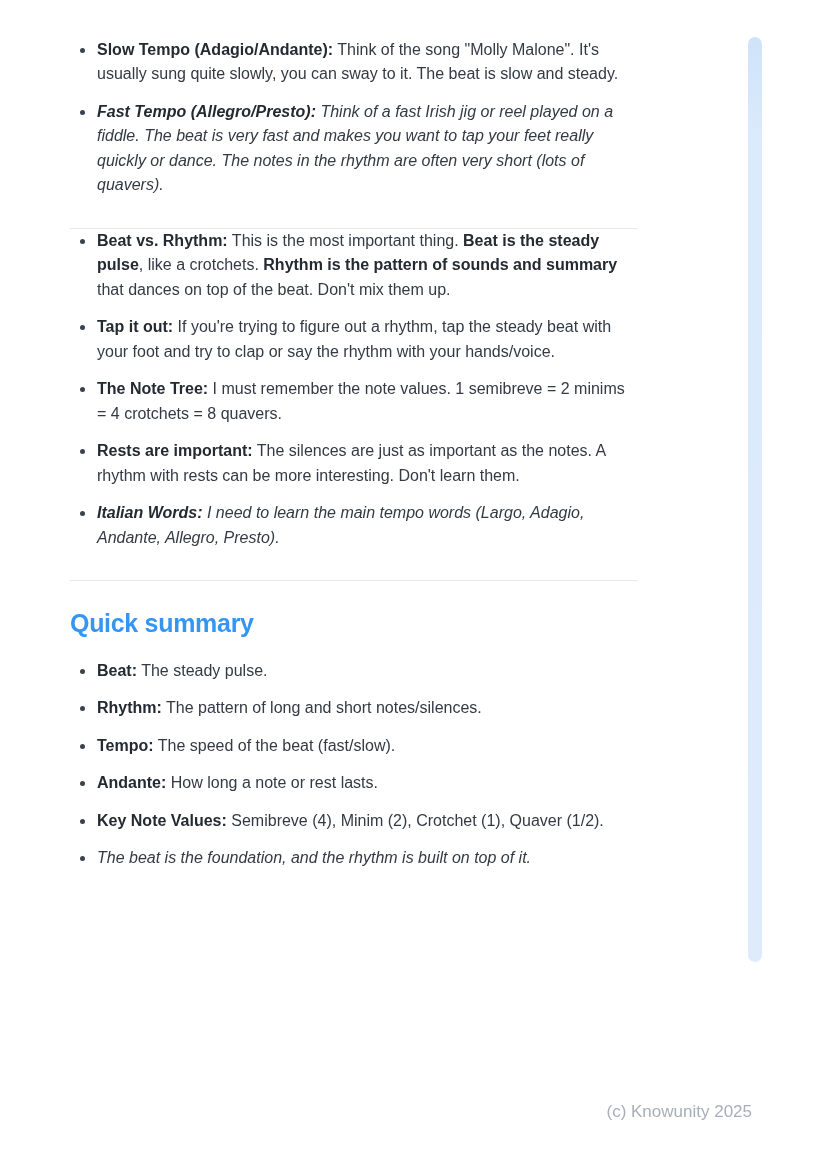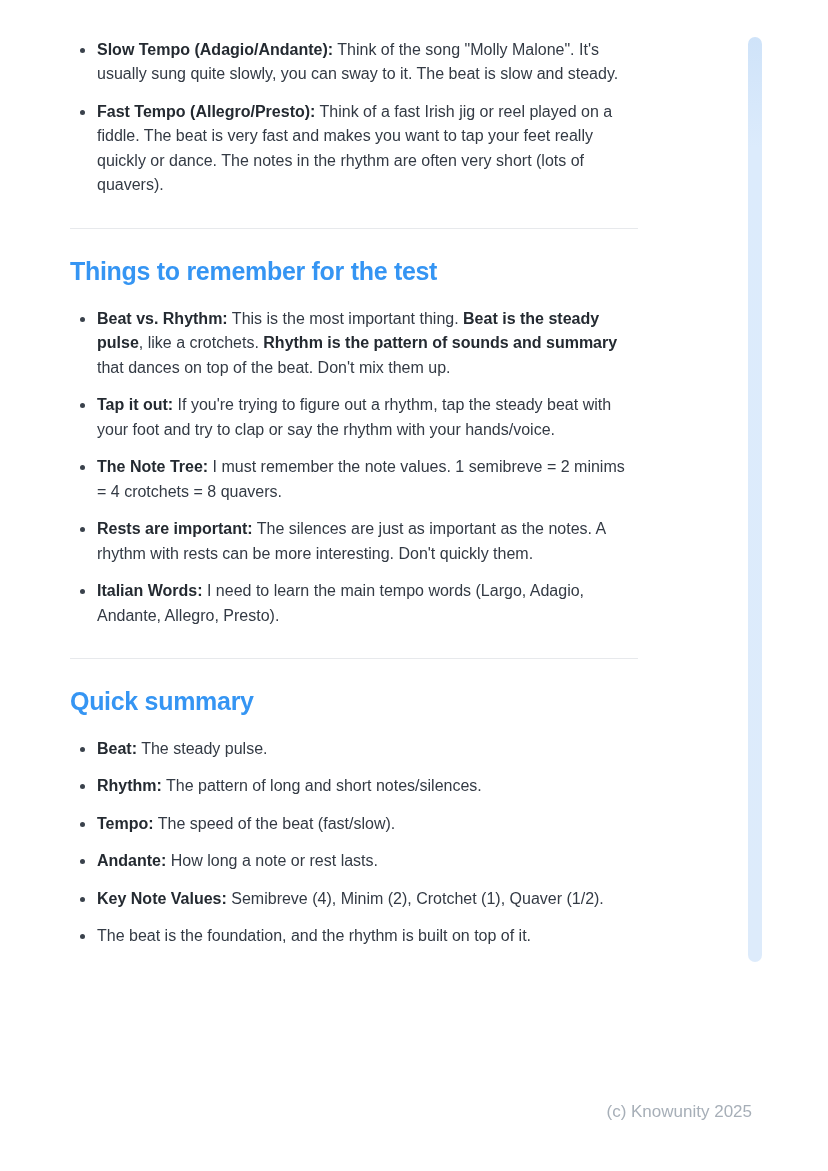--- a/index.html
+++ b/index.html
@@ -32,20 +32,21 @@
     color: #333a44;
     margin-bottom: 13px;
     padding-left: 1px;
   }
   ul.bullets li::marker {
     color: #3a424c;
     font-size: 15px;
   }
   ul.bullets li:last-child {
     margin-bottom: 0;
+    font-style: italic;
   }
   .seg { font-weight: 400; }
   .seg.b { font-weight: 700; color: #242a31; }
   hr.divider {
     border: none;
     border-top: 1px solid #e7e9ec;
     margin: 30px 0 0 0;
     width: 100%;
   }
   h2.section-heading {
@@ -86,33 +87,32 @@
         </li>
         <li>
           <span class="seg b">Fast Tempo (Allegro/Presto):</span><span class="seg"> Think of a fast Irish jig or reel played on a fiddle. The beat is very fast and makes you want to tap your feet really quickly or dance. The notes in the rhythm are often very short (lots of quavers).</span>
         </li>
       </ul>
     </section>
 
     <hr class="divider">
 
     <section>
-      <h2 class="section-heading">Things to remember for the test</h2>
       <ul class="bullets">
         <li>
           <span class="seg b">Beat vs. Rhythm:</span><span class="seg"> This is the most important thing. </span><span class="seg b">Beat is the steady pulse</span><span class="seg">, like a crotchets. </span><span class="seg b">Rhythm is the pattern of sounds and summary</span><span class="seg"> that dances on top of the beat. Don't mix them up.</span>
         </li>
         <li>
           <span class="seg b">Tap it out:</span><span class="seg"> If you're trying to figure out a rhythm, tap the steady beat with your foot and try to clap or say the rhythm with your hands/voice.</span>
         </li>
         <li>
           <span class="seg b">The Note Tree:</span><span class="seg"> I must remember the note values. 1 semibreve = 2 minims = 4 crotchets = 8 quavers.</span>
         </li>
         <li>
-          <span class="seg b">Rests are important:</span><span class="seg"> The silences are just as important as the notes. A rhythm with rests can be more interesting. Don't quickly them.</span>
+          <span class="seg b">Rests are important:</span><span class="seg"> The silences are just as important as the notes. A rhythm with rests can be more interesting. Don't learn them.</span>
         </li>
         <li>
           <span class="seg b">Italian Words:</span><span class="seg"> I need to learn the main tempo words (Largo, Adagio, Andante, Allegro, Presto).</span>
         </li>
       </ul>
     </section>
 
     <hr class="divider">
 
     <section>

